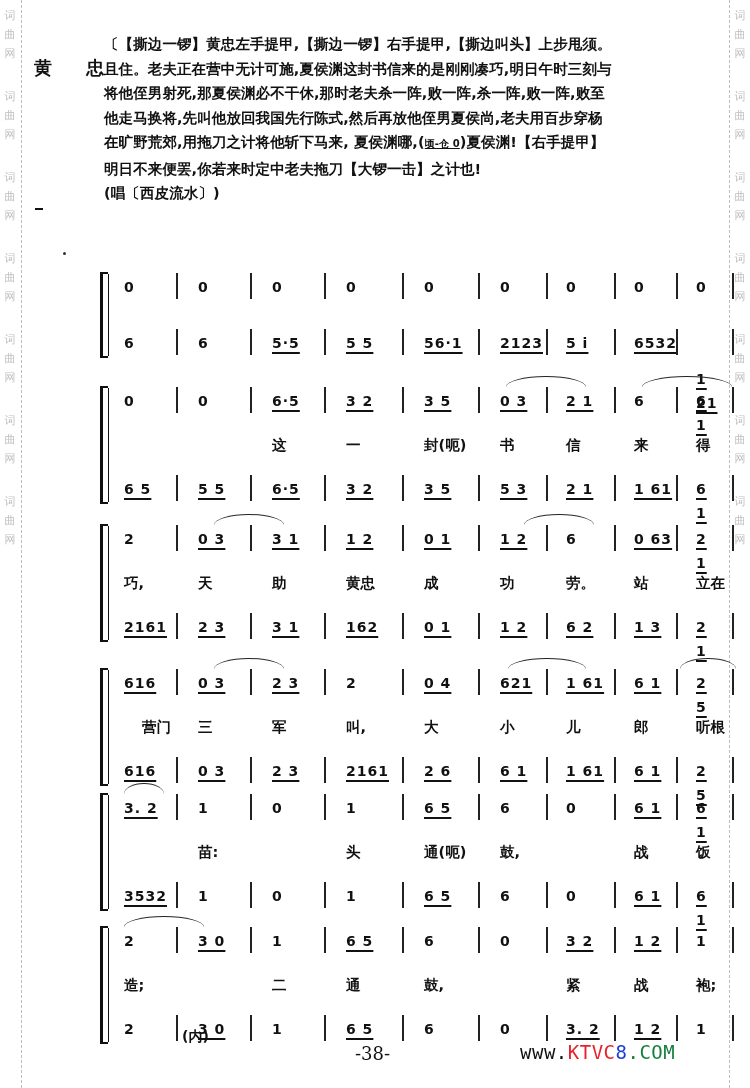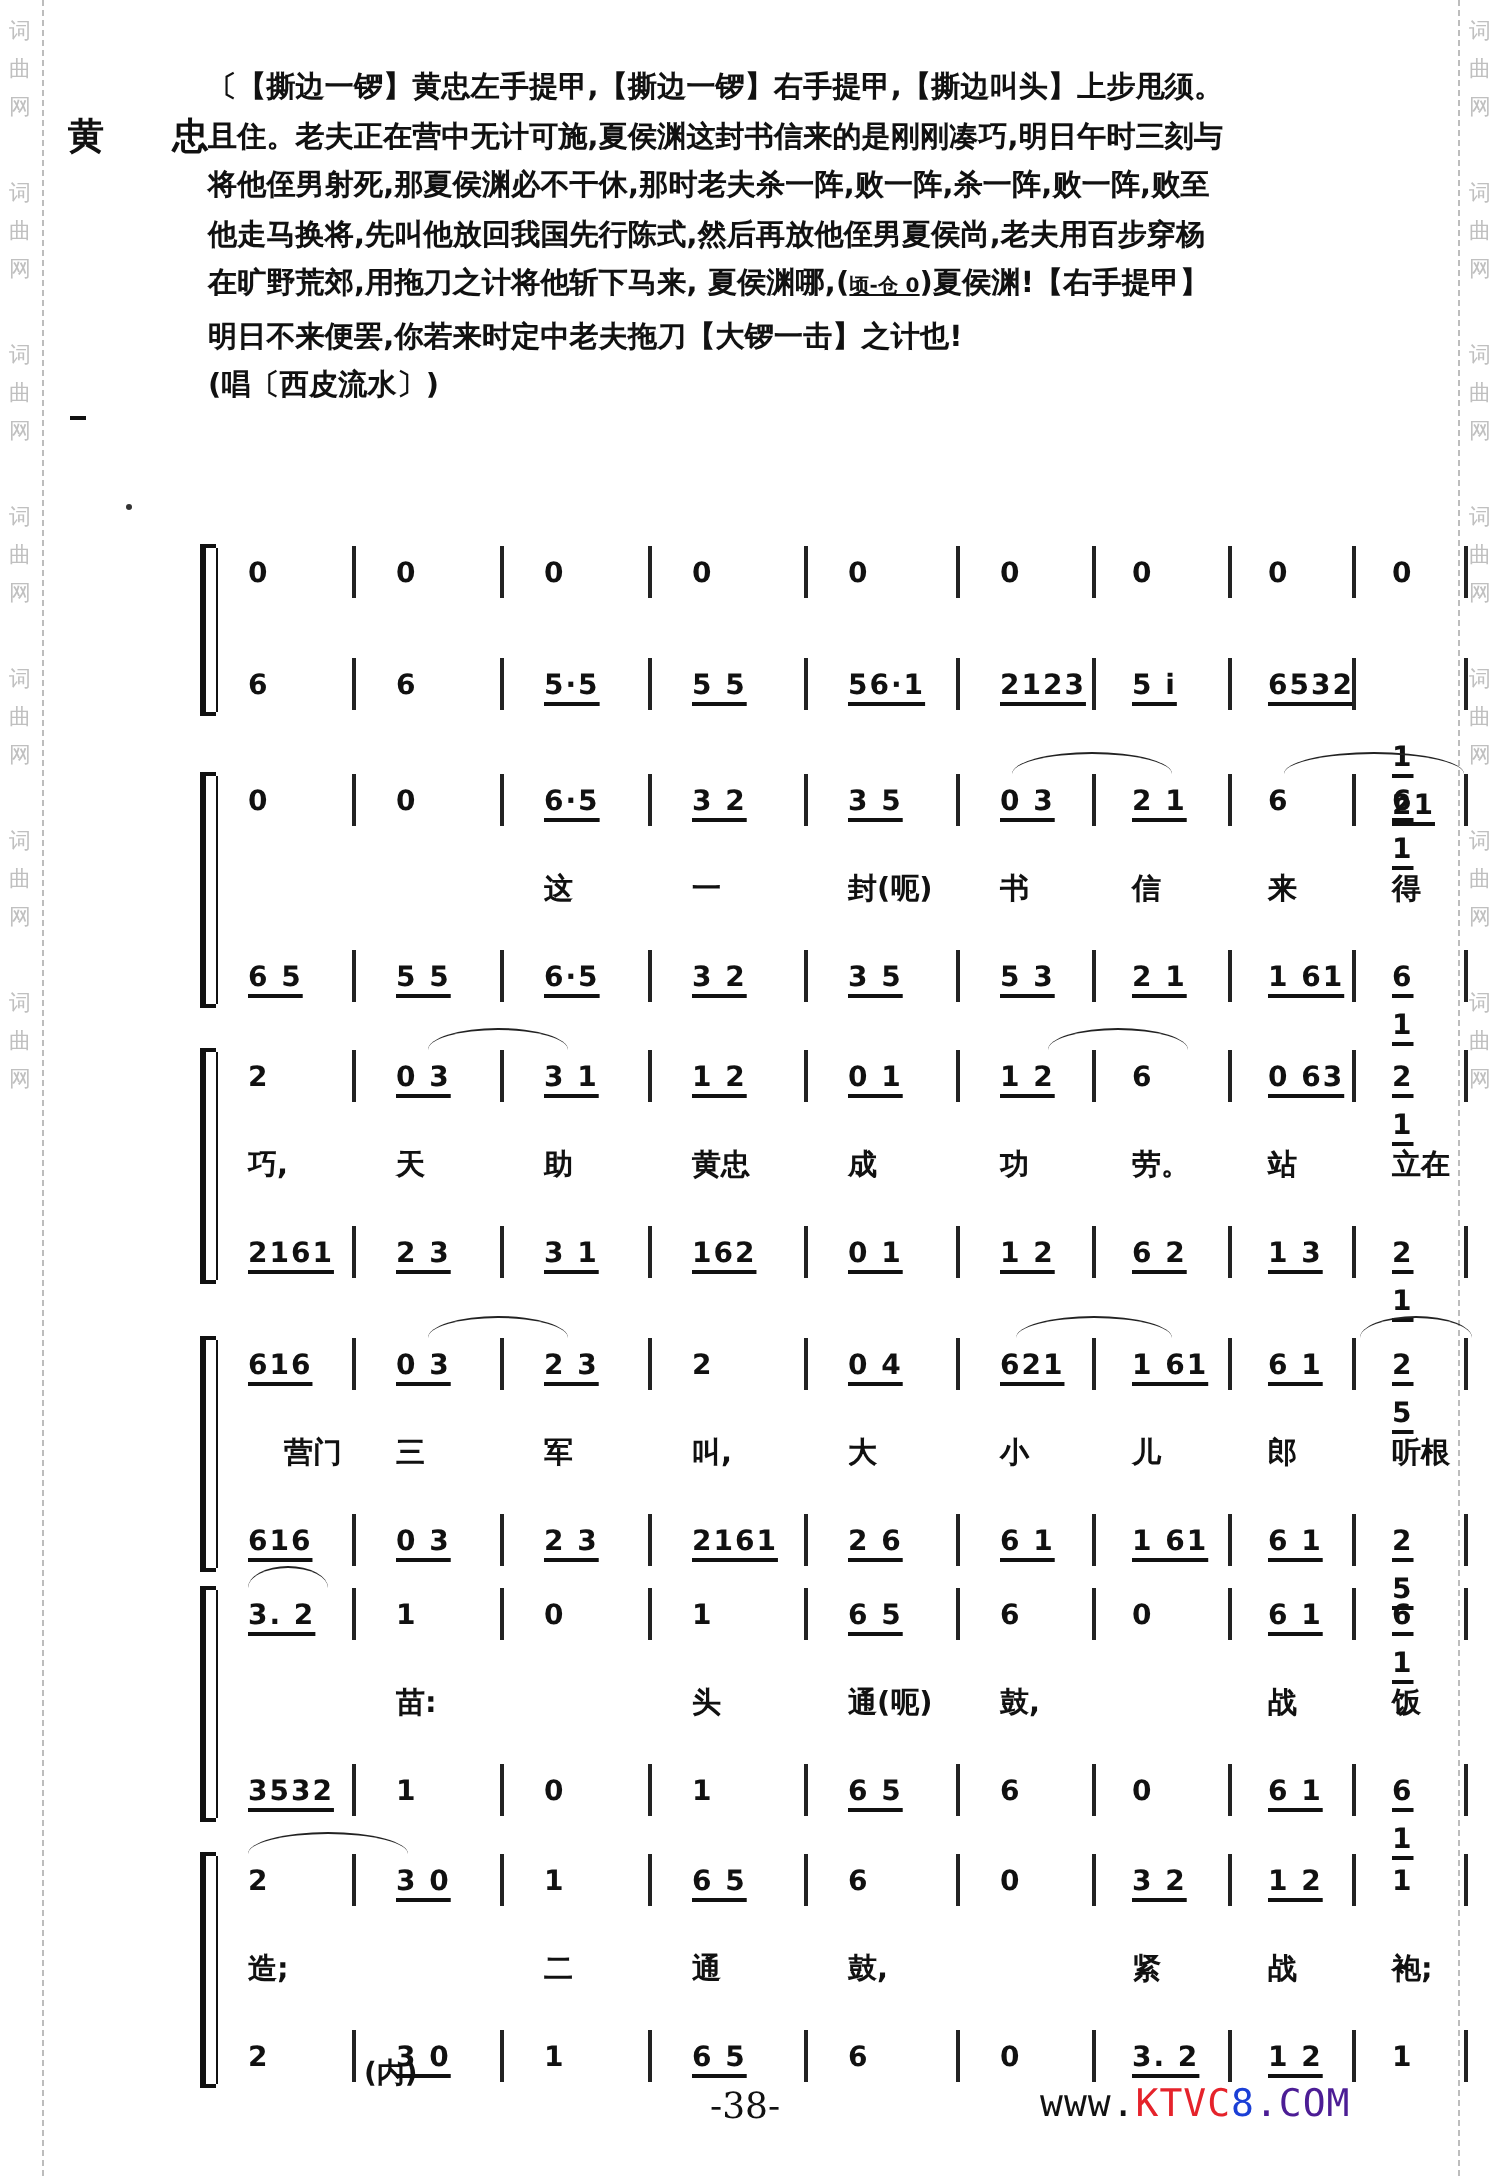--- a/index.html
+++ b/index.html
@@ -54,21 +54,21 @@
   .bar { position: absolute; width: 1.5px; background: #222; }
   .slur {
     position: absolute; height: 10px; border-top: 1.5px solid #222; border-radius: 50% 50% 0 0 / 100% 100% 0 0;
   }
 
   .footer-page { position: absolute; left: 355px; top: 1043px; font-size: 18px; font-family: "DejaVu Serif", serif; }
   .footer-url { position: absolute; left: 520px; top: 1041px; font-size: 19px; font-family: "DejaVu Sans Mono", monospace; letter-spacing: 0.5px; }
   .u-www { color: #111; }
   .u-kt { color: #e5232b; }
   .u-8 { color: #1b3fd6; }
-  .u-com { color: #4c1d95; }
+  .u-com { color: #15803d; }
   .note-inner { position: absolute; left: 182px; top: 1028px; font-size: 14px; font-weight: bold;
     font-family: "DejaVu Sans", sans-serif; }
 </style>
 </head>
 <body>
 
 <div class="wm-line left"></div>
 <div class="wm-line right"></div>
 <div class="wm-col left" id="wm-left">
     <div class="wm-group">

